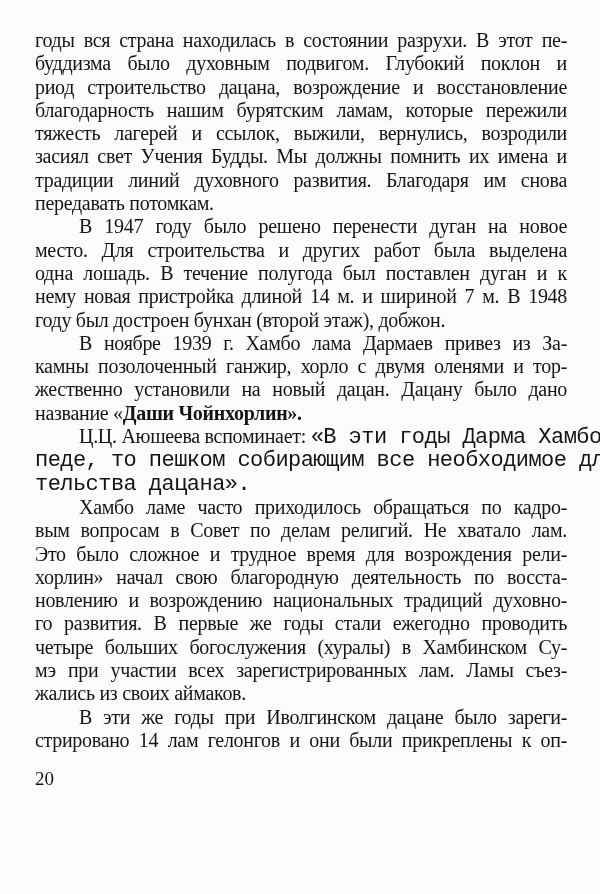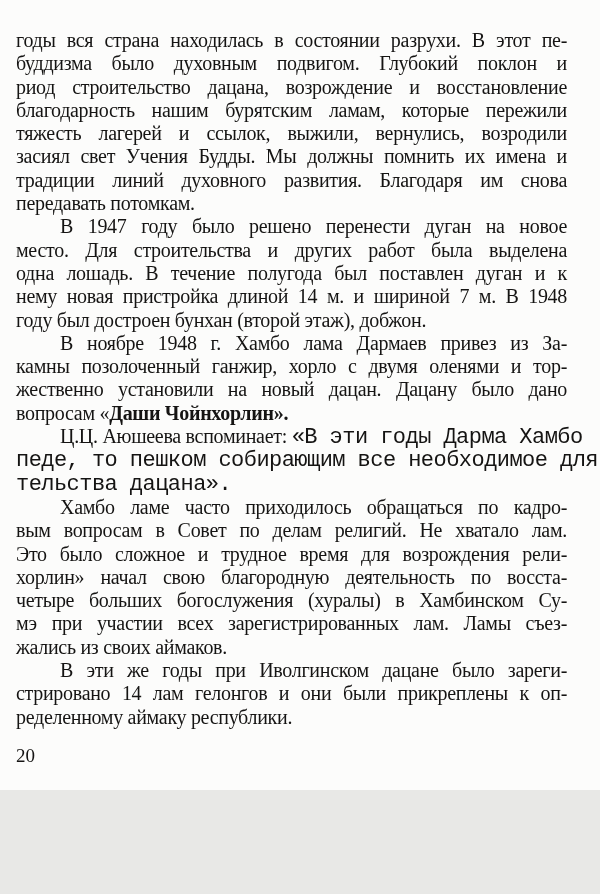--- a/index.html
+++ b/index.html
@@ -3,25 +3,25 @@
 <meta charset="utf-8">
 <style>
   html, body {
     margin: 0;
     padding: 0;
     background: #e8e8e6;
   }
   .page {
     position: relative;
     width: 600px;
-    height: 790px;
+    height: 894px;
     margin: 0 auto;
     background: #fcfcfb;
     box-sizing: border-box;
-    padding: 29px 33px 0 16px;
+    padding: 29px 33px 0 35px;
     font-family: "Liberation Serif", serif;
     font-size: 20px;
     color: #151413;
     letter-spacing: -0.3px;
     overflow: hidden;
   }
   .para { margin: 0; padding: 0; }
   .line {
     display: block;
     line-height: 23.3px;
@@ -65,49 +65,50 @@
 
   <p class="para">
     <span class="line indent">В 1947 году было решено перенести дуган на новое</span>
     <span class="line">место. Для строительства и других работ была выделена</span>
     <span class="line">одна лошадь. В течение полугода был поставлен дуган и к</span>
     <span class="line">нему новая пристройка длиной 14 м. и шириной 7 м. В 1948</span>
     <span class="line last">году был достроен бунхан (второй этаж), добжон.</span>
   </p>
 
   <p class="para">
-    <span class="line indent">В ноябре 1948 г. Хамбо лама Дармаев привез из За-</span>
+    <span class="line indent">В ноябре 1939 г. Хамбо лама Дармаев привез из За-</span>
     <span class="line">камны позолоченный ганжир, хорло с двумя оленями и тор-</span>
     <span class="line">жественно установили на новый дацан. Дацану было дано</span>
     <span class="line last">
-      <span>вопросам «</span><span class="bold">Даши Чойнхорлин».</span>
+      <span>название «</span><span class="bold">Даши Чойнхорлин».</span>
     </span>
   </p>
 
   <p class="para">
     <span class="line indent">
       <span>Ц.Ц. Аюшеева вспоминает: </span><span class="sans">«В эти годы Дарма Хамбо</span>
     </span>
     <span class="line sans">педе, то пешком собирающим все необходимое для строи-</span>
     <span class="line sans last">тельства дацана».</span>
   </p>
 
   <p class="para">
     <span class="line indent">Хамбо ламе часто приходилось обращаться по кадро-</span>
     <span class="line">вым вопросам в Совет по делам религий. Не хватало лам.</span>
     <span class="line">Это было сложное и трудное время для возрождения рели-</span>
     <span class="line">хорлин» начал свою благородную деятельность по восста-</span>
+    <span class="line">новлению и возрождению национальных традиций духовно-</span>
+    <span class="line">го развития. В первые же годы стали ежегодно проводить</span>
     <span class="line">четыре больших богослужения (хуралы) в Хамбинском Су-</span>
     <span class="line">мэ при участии всех зарегистрированных лам. Ламы съез-</span>
     <span class="line last">жались из своих аймаков.</span>
   </p>
 
   <p class="para">
     <span class="line indent">В эти же годы при Иволгинском дацане было зареги-</span>
     <span class="line">стрировано 14 лам гелонгов и они были прикреплены к оп-</span>
-    <span class="line last">ределенному аймаку республики.</span>
   </p>
 
   <div class="footer">
     <span>20</span>
   </div>
 
 </div>
 
 </body></html>

